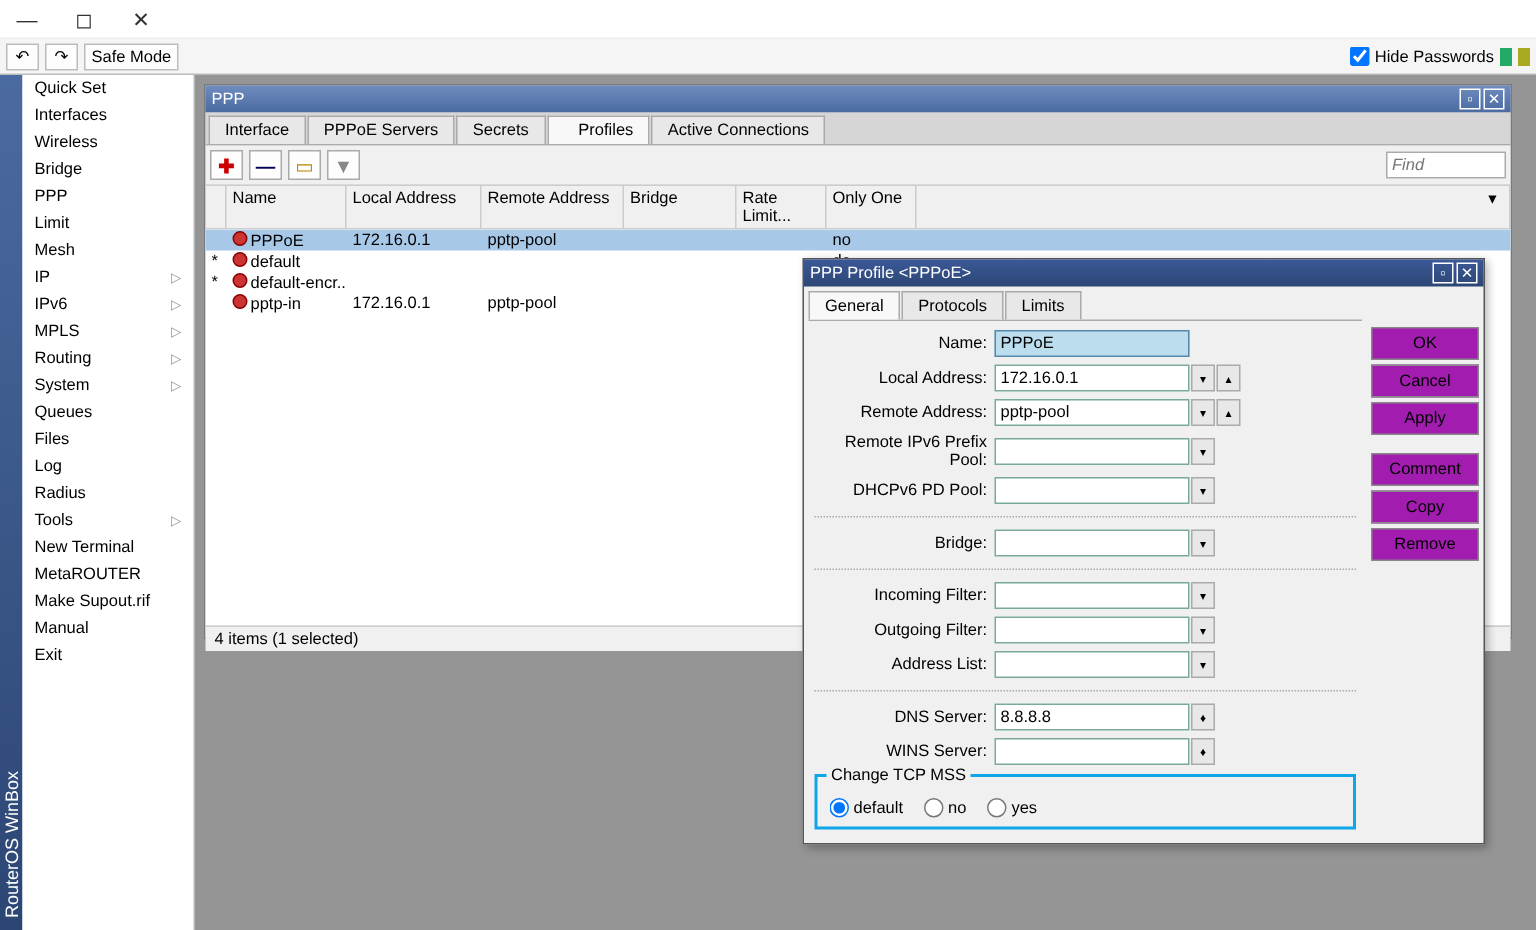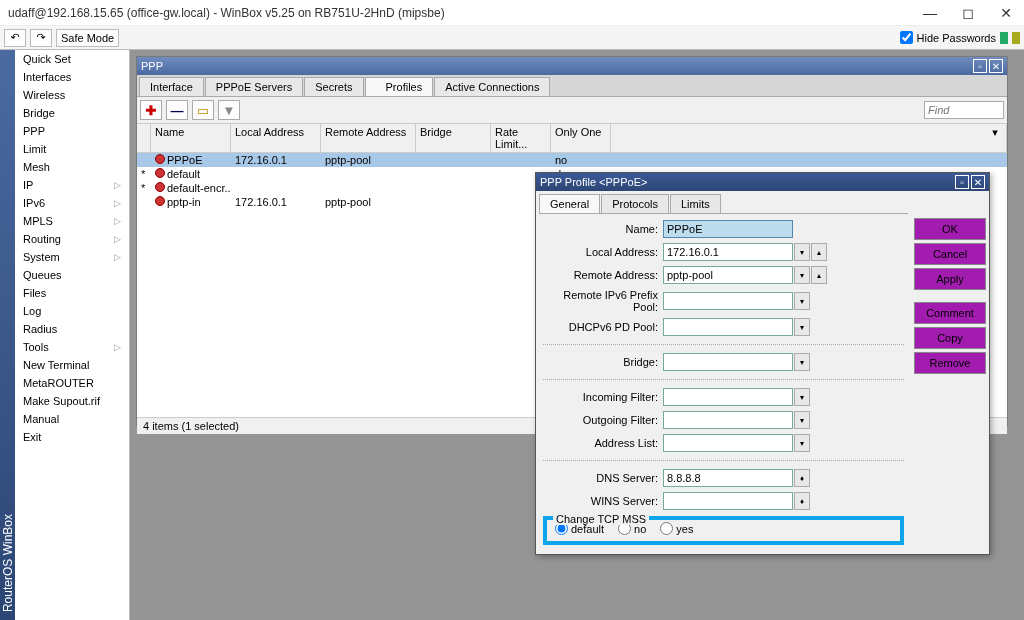--- a/index.html
+++ b/index.html
@@ -51,34 +51,33 @@
 .dialog .dtab { padding: 3px 10px; border: 1px solid #aaa; border-bottom: none; background: #e8e8e8; margin-right: 1px; cursor: pointer; font-size: 11px; }
 .dialog .dtab.active { background: #f8f8f8; }
 .dialog .dcontent { padding: 6px 4px; }
 .frow { display: flex; align-items: center; margin-bottom: 5px; }
 .frow .lbl { width: 120px; text-align: right; padding-right: 5px; font-size: 11px; }
 .frow .inp { border: 1px solid #7a9; background: #fff; height: 18px; padding: 0 3px; font-size: 11px; width: 130px; }
 .frow .inp.sel-name { background: #bde; border: 1px solid #58a; }
 .frow .dd { width: 16px; height: 18px; border: 1px solid #aaa; background: #e8e8e8; display: flex; align-items: center; justify-content: center; font-size: 8px; cursor: pointer; margin-left: 1px; }
 .frow .up { width: 16px; height: 18px; border: 1px solid #aaa; background: #e8e8e8; display: flex; align-items: center; justify-content: center; font-size: 8px; cursor: pointer; margin-left: 1px; }
 .sep { border-top: 1px dotted #aaa; margin: 8px 0; }
-.fbox { border: 4px solid #0ea5e9; margin-top: 6px; padding: 0 8px 6px; position: relative; }
+.fbox { border: 2px solid #0ea5e9; margin-top: 6px; padding: 12px 8px 6px; position: relative; }
 .fbox .leg { position: absolute; top: -7px; left: 6px; background: #f0f0f0; padding: 0 3px; font-size: 11px; }
 .radio-row { display: flex; gap: 14px; font-size: 11px; margin-top: 2px; }
 .radio-row label { display: flex; align-items: center; gap: 3px; }
 .dside { width: 72px; display: flex; flex-direction: column; gap: 3px; padding-top: 24px; }
 .dside button { height: 22px; border: 1px solid #888; background: #a21caf; font-size: 11px; cursor: pointer; }
 .c-name { width: 80px; } .c-local { width: 90px; } .c-remote { width: 95px; } .c-bridge { width: 75px; } .c-rate { width: 60px; } .c-only { width: 60px; } .c-flag { width: 14px; } .c-rest { flex: 1; }
 .dd-arrow { display: inline-block; width: 14px; text-align: center; }
 </style>
 </head>
 <body>
 
 <div class="titlebar">
-  <span class="title">udaff@192.168.15.65 (office-gw.local) - WinBox v5.25 on RB751U-2HnD (mipsbe)</span>
   <div class="win-btns">
     <span class="win-btn">—</span>
     <span class="win-btn">◻</span>
     <span class="win-btn">✕</span>
   </div>
 </div>
 
 <div class="toolbar">
   <div class="tool-btn">↶</div>
   <div class="tool-btn">↷</div>

